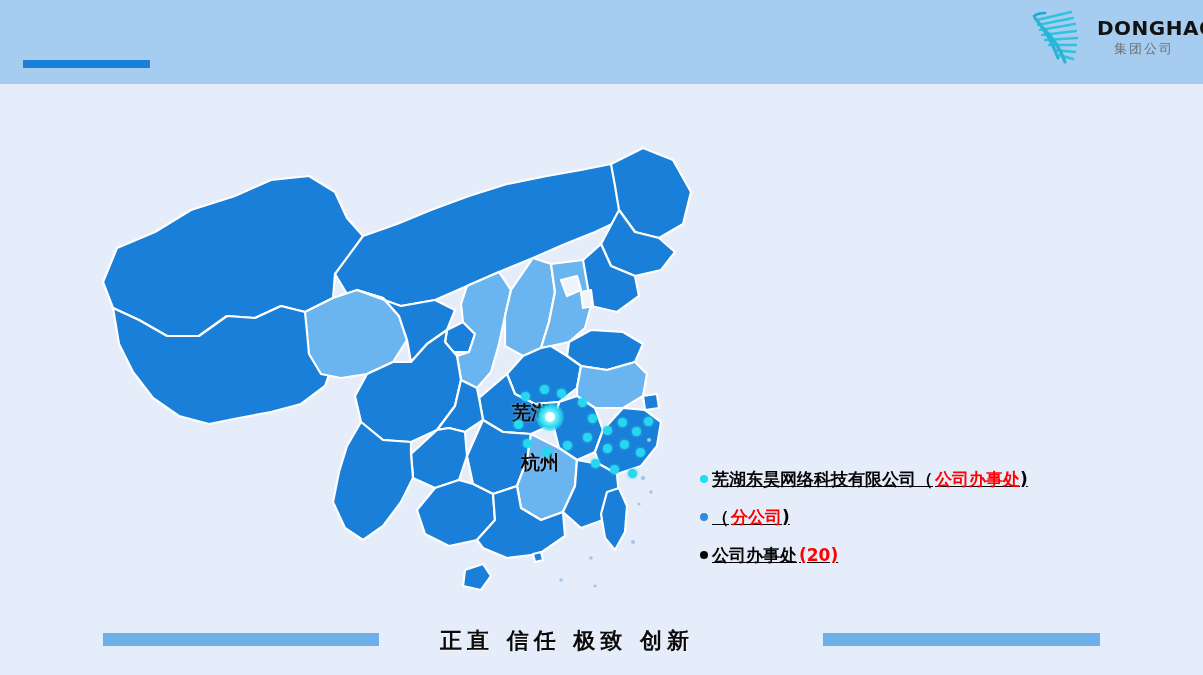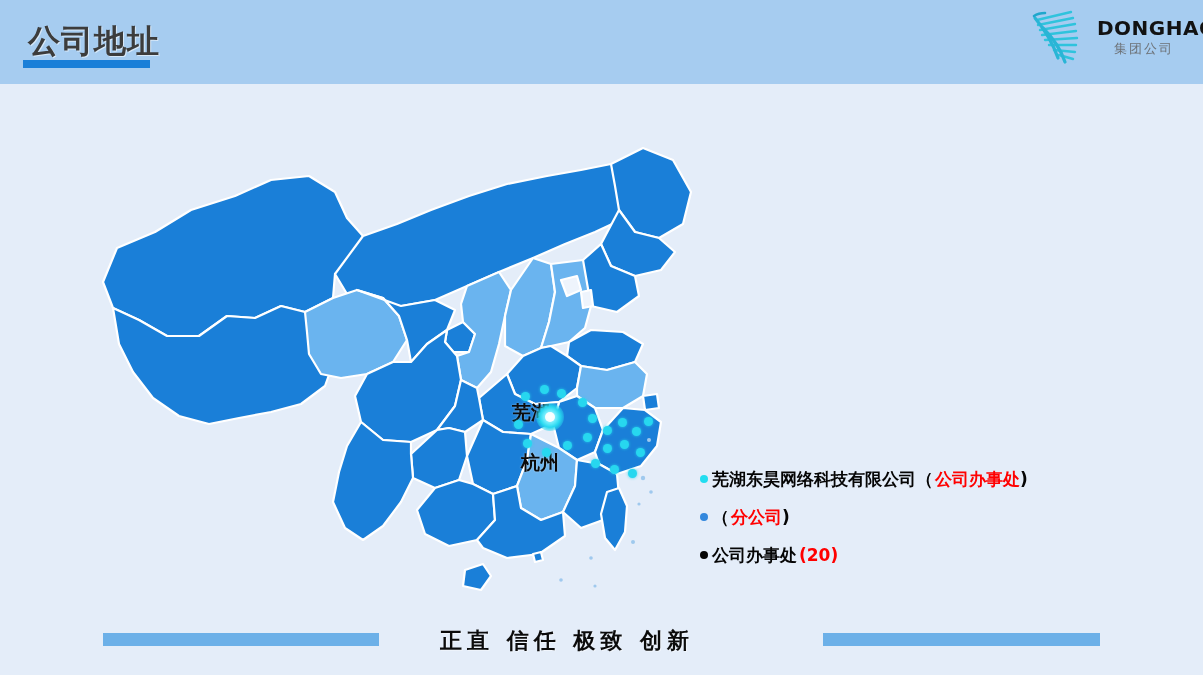--- a/index.html
+++ b/index.html
@@ -72,20 +72,21 @@
     width: 10px; height: 10px; border-radius: 50%;
     background: #ffffff; opacity: .92;
   }
 
   
   #legend { position: absolute; left: 700px; top: 460px; width: 440px; }
   .legend-row {
     display: flex; align-items: center;
     height: 38px; font-size: 17px; font-weight: bold; color: #050505;
     white-space: nowrap;
+    text-decoration: underline;
   }
   .legend-bullet {
     width: 8px; height: 8px; border-radius: 50%;
     margin-right: 4px; flex: 0 0 auto;
   }
   .legend-tag { color: #ff0000; margin-left: 2px; }
   .paren { color: #050505; }
 
   
   #footer-bar-left {
@@ -101,21 +102,20 @@
     width: 320px; 
     font-size: 22px; font-weight: bold; color: #0b0b0b;
     letter-spacing: 5px;
     text-shadow: 1px 1px 0 rgba(255,255,255,.45);
   }
 </style>
 </head>
 <body>
 
 <div id="header">
-  <div id="page-title">公司地址</div>
   <div id="title-underline"></div>
 
   <div id="logo">
     <div id="logo-mark">
       <svg viewBox="0 0 62 60" width="62" height="60" aria-hidden="true">
         <g stroke="#2fc3dd" stroke-width="2.4" stroke-linecap="round" fill="none">
           <path d="M6 10 L40 2"></path>
           <path d="M7 15 L42 8"></path>
           <path d="M9 20 L44 14"></path>
           <path d="M11 25 L45 21"></path>

